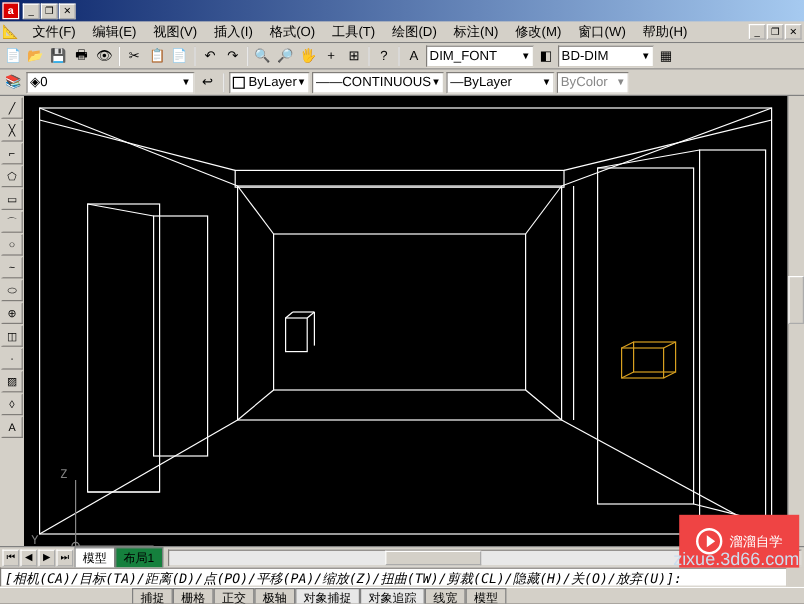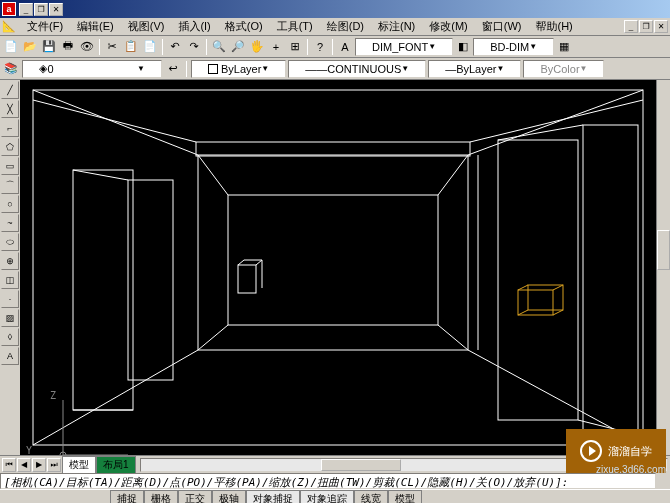--- a/index.html
+++ b/index.html
@@ -13,21 +13,21 @@
 
 .menubar { height: 18px; background: #d4d0c8; display: flex; align-items: center; padding: 0 2px; border-bottom: 1px solid #808080; }
 .menubar .doc-icon { width: 14px; height: 14px; margin-right: 4px; }
 .menubar .menu-item { padding: 0 7px; cursor: pointer; }
 .menubar .winbtns2 { margin-left: auto; display: flex; gap: 1px; }
 .menubar .winbtn { width: 14px; height: 13px; background: #d4d0c8; border: 1px outset #fff; font-size: 8px; line-height: 11px; text-align: center; cursor: pointer; }
 
 .toolbar { height: 22px; background: #d4d0c8; display: flex; align-items: center; padding: 1px 2px; border-bottom: 1px solid #808080; gap: 1px; }
 .tb-btn { width: 18px; height: 18px; border: 1px solid transparent; display: flex; align-items: center; justify-content: center; cursor: pointer; font-size: 11px; }
 .tb-sep { width: 1px; height: 16px; background: #808080; border-right: 1px solid #fff; margin: 0 2px; }
-.tb-combo { height: 18px; border: 1px inset #d4d0c8; background: #fff; padding: 0 16px; font-size: 10px; display: flex; align-items: center; min-width: 60px; }
+.tb-combo { height: 18px; border: 1px inset #d4d0c8; background: #fff; padding: 0 2px; font-size: 10px; display: flex; align-items: center; min-width: 60px; }
 .tb-combo .arrow { margin-left: auto; font-size: 8px; }
 
 .toolbar2 { height: 22px; background: #d4d0c8; display: flex; align-items: center; padding: 1px 2px; border-bottom: 1px solid #808080; gap: 2px; }
 
 .workspace { position: relative; height: 375px; display: flex; background: #d4d0c8; }
 .left-tools { width: 20px; background: #d4d0c8; display: flex; flex-direction: column; gap: 1px; padding: 1px; }
 .lt-btn { width: 18px; height: 18px; border: 1px outset #d4d0c8; background: #d4d0c8; cursor: pointer; font-size: 9px; text-align: center; line-height: 16px; }
 
 .canvas-area { flex: 1; background: #000; position: relative; overflow: hidden; }
 .canvas-svg { position: absolute; inset: 0; width: 100%; height: 100%; }
@@ -45,24 +45,24 @@
 .hscroll-thumb { position: absolute; left: 180px; width: 80px; height: 100%; background: #d4d0c8; border: 1px outset #fff; }
 
 .cmdline { height: 16px; background: #fff; border: 1px inset #d4d0c8; padding: 1px 3px; font-family: "SimSun", monospace; font-size: 11px; overflow: hidden; white-space: nowrap; }
 .cmdline-row { display: flex; font-style: italic; }
 .cmdline-scroll { width: 14px; background: #d4d0c8; }
 
 .statusbar { height: 18px; background: #d4d0c8; display: flex; align-items: stretch; border-top: 1px solid #fff; }
 .status-cell { border: 1px solid #808080; padding: 1px 6px; font-size: 10px; display: flex; align-items: center; }
 .status-cell.active { background: #e8e8e8; }
 
-.watermark { position: absolute; right: 4px; bottom: 30px; width: 100px; height: 44px; background: #a16207; color: #fff; display: flex; align-items: center; justify-content: center; font-size: 15px; z-index: 100; }
+.watermark { position: absolute; right: 4px; bottom: 30px; width: 100px; height: 44px; background: #ef4444; color: #fff; display: flex; align-items: center; justify-content: center; font-size: 15px; z-index: 100; }
 .watermark .play { width: 22px; height: 22px; border: 2px solid #fff; border-radius: 50%; margin-right: 6px; display: flex; align-items: center; justify-content: center; }
 .watermark .play::after { content: ""; border-left: 7px solid #fff; border-top: 5px solid transparent; border-bottom: 5px solid transparent; margin-left: 2px; }
-.watermark-sub { position: absolute; right: 4px; bottom: 28px; color: #cde; font-size: 10px; z-index: 101; }
+.watermark-sub { position: absolute; right: 4px; bottom: 28px; color: #cde; font-size: 15px; z-index: 101; }
 </style>
 </head>
 <body>
 
 <div class="titlebar">
   <span class="icon">a</span>
   <div class="winbtns">
     <div class="winbtn">_</div>
     <div class="winbtn">❐</div>
     <div class="winbtn">✕</div>

